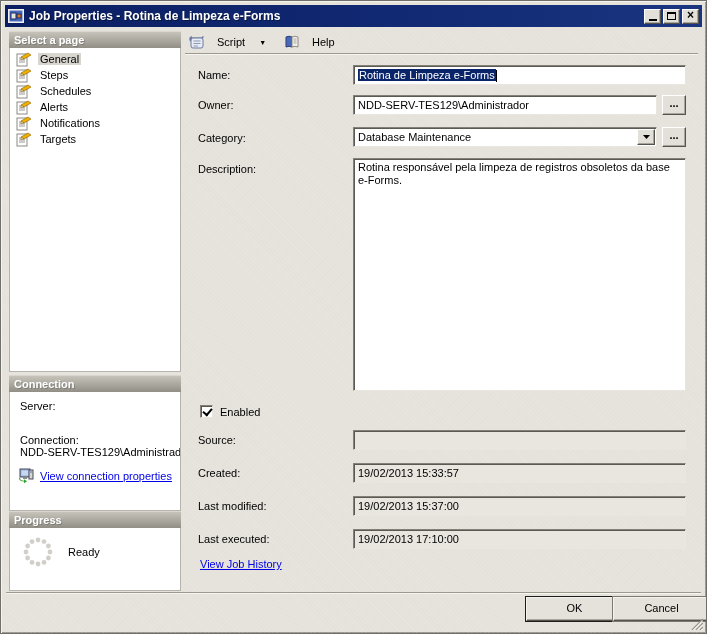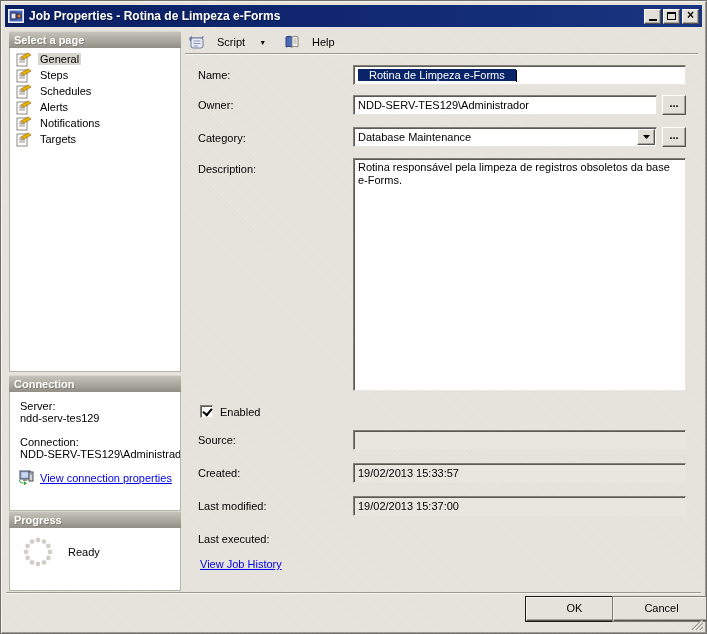--- a/index.html
+++ b/index.html
@@ -75,21 +75,21 @@
 
   
   .form-label { position:absolute; left:197px; z-index:2; }
   .textbox {
     position:absolute; left:352px; width:333px; height:20px; z-index:2;
     background:#fff; border:1px solid; border-color:#848078 #e9e6df #e9e6df #848078;
     box-shadow:inset 1px 1px 0 #5b5954;
     line-height:17px; padding:1px 0 0 4px; white-space:nowrap; overflow:hidden;
   }
   .textbox.disabled { background:#e9e6e0; color:#000; }
-  .textbox .sel { background:#0a246a; color:#fff; padding:0 11px; }
+  .textbox .sel { background:#0a246a; color:#fff; padding:0 1px; }
   .caret { display:inline-block; width:1px; height:12px; background:#000; vertical-align:middle; margin-left:0; }
   .multiline { height:233px; white-space:normal; line-height:13px; padding:2px 4px; }
   .combo-arrow {
     position:absolute; top:1px; right:1px; bottom:1px; width:18px;
     background:#e3e0d9; border:1px solid; border-color:#fff #55534e #55534e #fff;
     box-shadow:inset -1px -1px 0 #a8a59e;
     display:flex; align-items:center; justify-content:center; cursor:default;
   }
   .combo-arrow svg { display:block; }
   .dots-btn {
@@ -216,22 +216,21 @@
           <polygon points="5,5 12,1 15,3 8,7" fill="#f0b000" stroke="#8a6000" stroke-width="0.6"></polygon>
           <polygon points="5,5 8,7 5,7.6" fill="#e8e0c8" stroke="#8a6000" stroke-width="0.5"></polygon>
         </svg>
       <span class="pi-label">Targets</span>
     </div>
   </div>
 
   <div class="panel-header" style="top:374px;">Connection</div>
   <div class="panel-body" style="top:391px; height:119px;">
     <div class="side-label" style="margin-top:8px;">Server:</div>
-    <div class="side-value">ndd-serv-tes129</div>
-    <div class="side-label" style="margin-top:12px;">Connection:</div>
+    <div class="side-label" style="margin-top:22px;">Connection:</div>
     <div class="side-value">NDD-SERV-TES129\Administrador</div>
     <div class="conn-link-row">
       <svg width="17" height="16" viewBox="0 0 17 16">
         <rect x="2" y="1" width="10" height="8" fill="#9ab0d8" stroke="#44485c"></rect>
         <rect x="3.5" y="2.5" width="7" height="5" fill="#c8d8f0"></rect>
         <rect x="5" y="9" width="4" height="2" fill="#8c8981"></rect>
         <rect x="11" y="2" width="4" height="9" fill="#d8d5ce" stroke="#44485c"></rect>
         <circle cx="13" cy="4" r="0.8" fill="#4868b8"></circle>
         <path d="M2,12 q0,3 4,3 l0,-1.6 3,2 -3,2 0,-1.6 q-5,0 -5,-3.8 z" fill="#30a030" transform="translate(0,-2.2)"></path>
       </svg>
@@ -328,20 +327,23 @@
   <div class="textbox disabled" style="top:462px;">
     <span>19/02/2013 15:33:57</span>
   </div>
 
   <span class="form-label" style="top:499px;">Last modified:</span>
   <div class="textbox disabled" style="top:495px;">
     <span>19/02/2013 15:37:00</span>
   </div>
 
   <span class="form-label" style="top:532px;">Last executed:</span>
+  <div class="textbox disabled" style="top:528px;">
+    <span>19/02/2013 17:10:00</span>
+  </div>
 
   <a class="link history-link">View Job History</a>
 
   <div class="footer-sep"></div>
   <div class="btn default" style="left:525px;">OK</div>
   <div class="btn" style="left:612px;">Cancel</div>
   <svg class="resize-grip" width="13" height="13" viewBox="0 0 13 13">
     <line x1="13" y1="2" x2="2" y2="13" stroke="#9a968e" stroke-width="1.4"></line>
     <line x1="13" y1="6" x2="6" y2="13" stroke="#9a968e" stroke-width="1.4"></line>
     <line x1="13" y1="10" x2="10" y2="13" stroke="#9a968e" stroke-width="1.4"></line>

